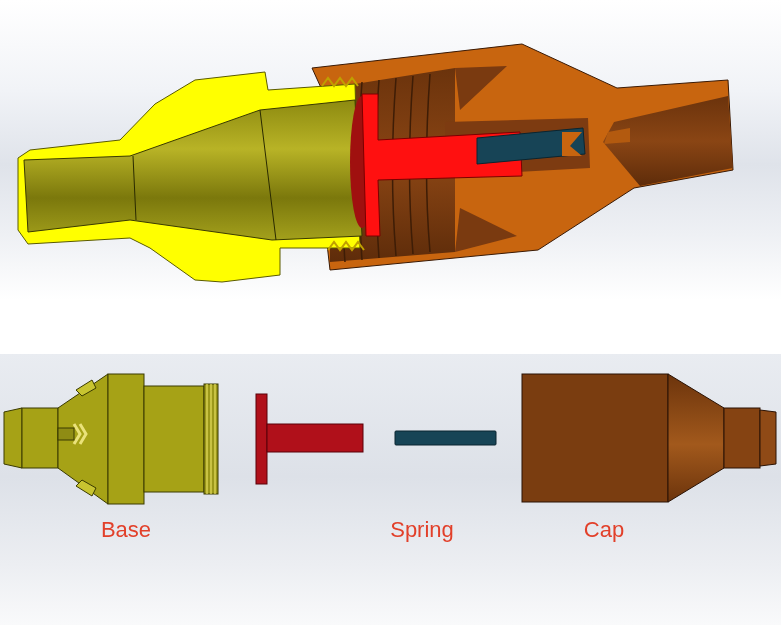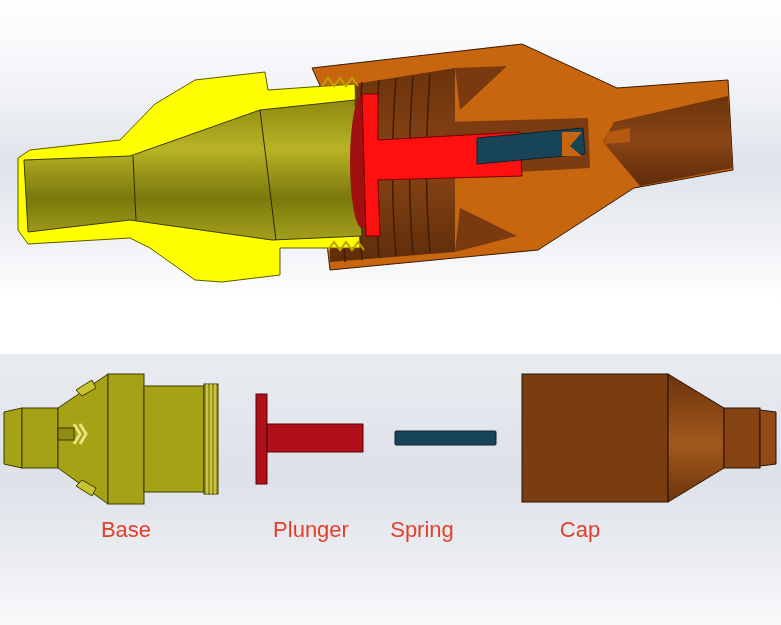--- a/index.html
+++ b/index.html
@@ -113,16 +113,15 @@
 
     <g>
       <rect x="522" y="20" width="146" height="128" fill="#7a3d10" stroke="#2a1204"></rect>
       <polygon points="668,20 724,54 724,114 668,148" fill="url(#gCapCone)" stroke="#2a1204"></polygon>
       <rect x="724" y="54" width="36" height="60" fill="#854312" stroke="#2a1204"></rect>
       <polygon points="760,56 776,58 776,110 760,112" fill="#8f4a16" stroke="#2a1204"></polygon>
     </g>
   </svg>
 
   <span class="label" style="left:126px">Base</span>
-  <span class="label" style="left:311px">Plunger</span>
   <span class="label" style="left:422px">Spring</span>
-  <span class="label" style="left:580px">Cap</span>
+  <span class="label" style="left:604px">Cap</span>
 </div>
 
 </body></html>

